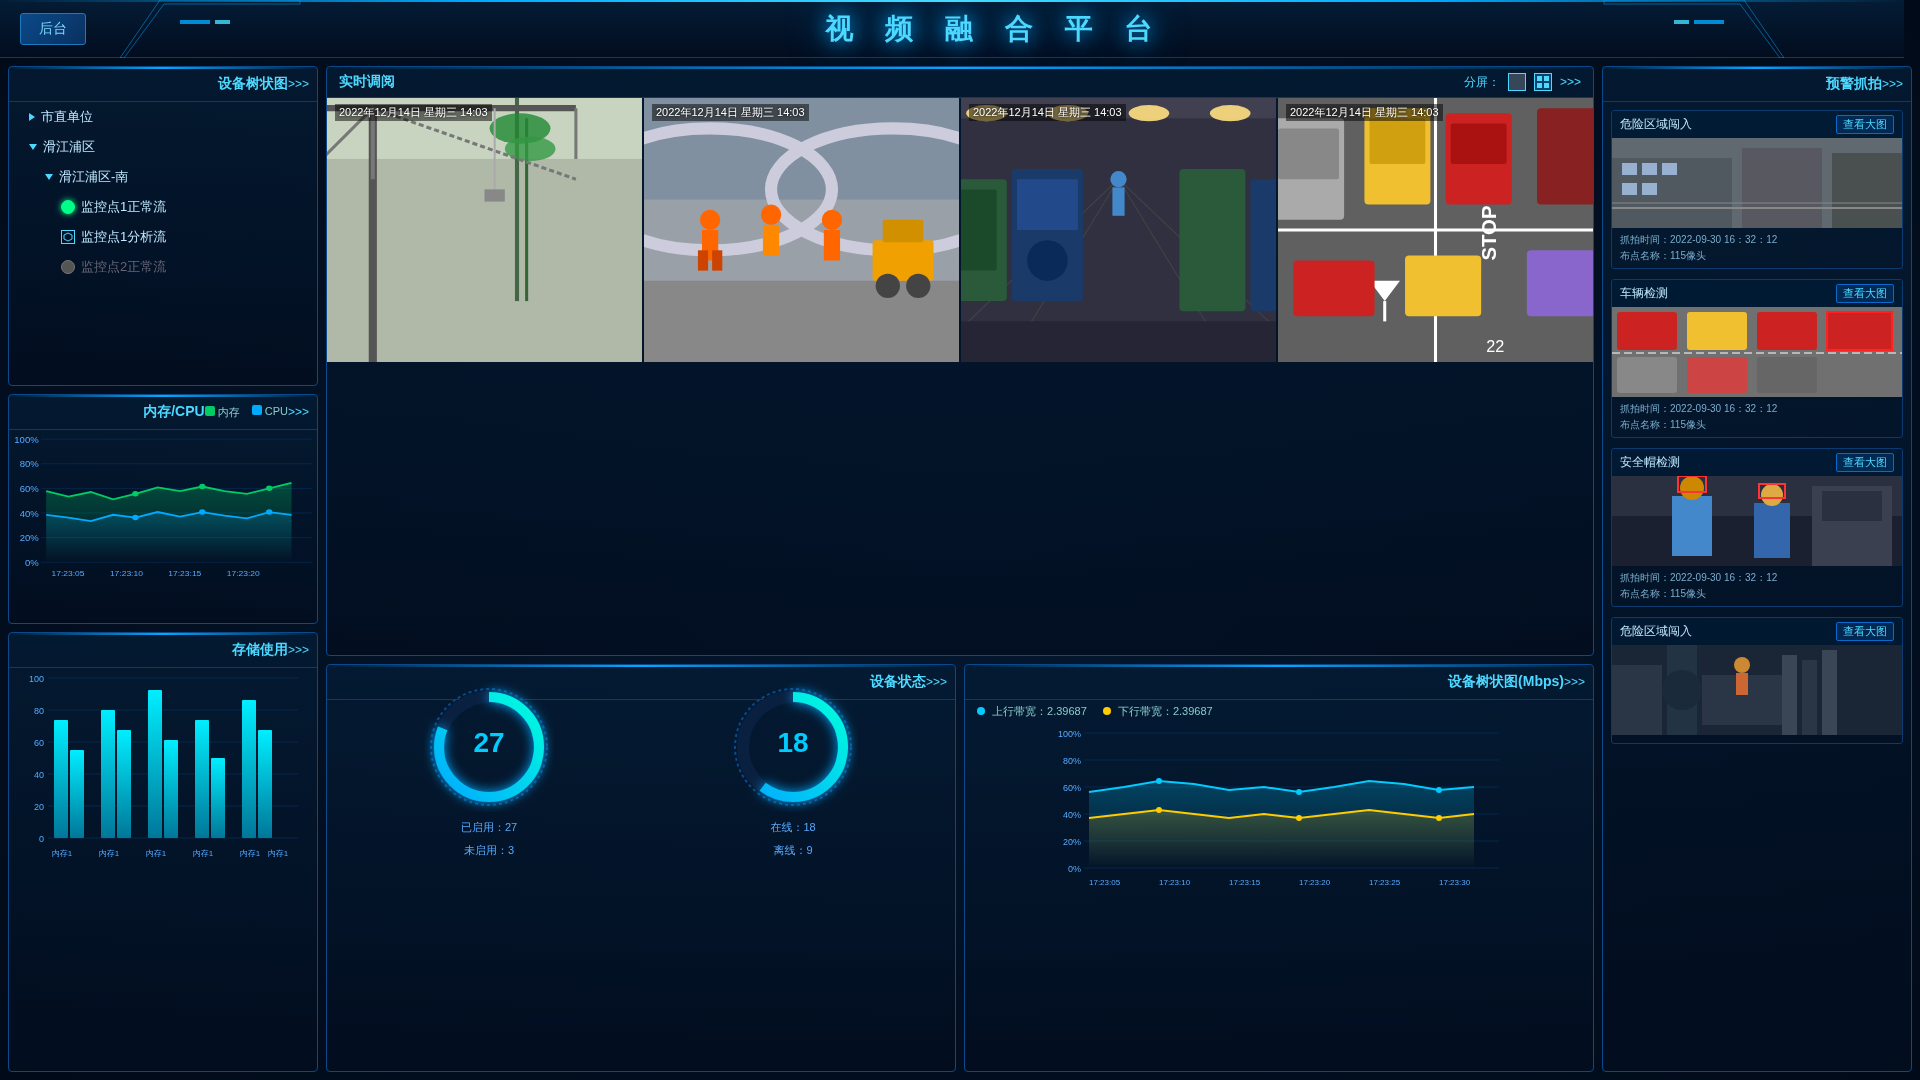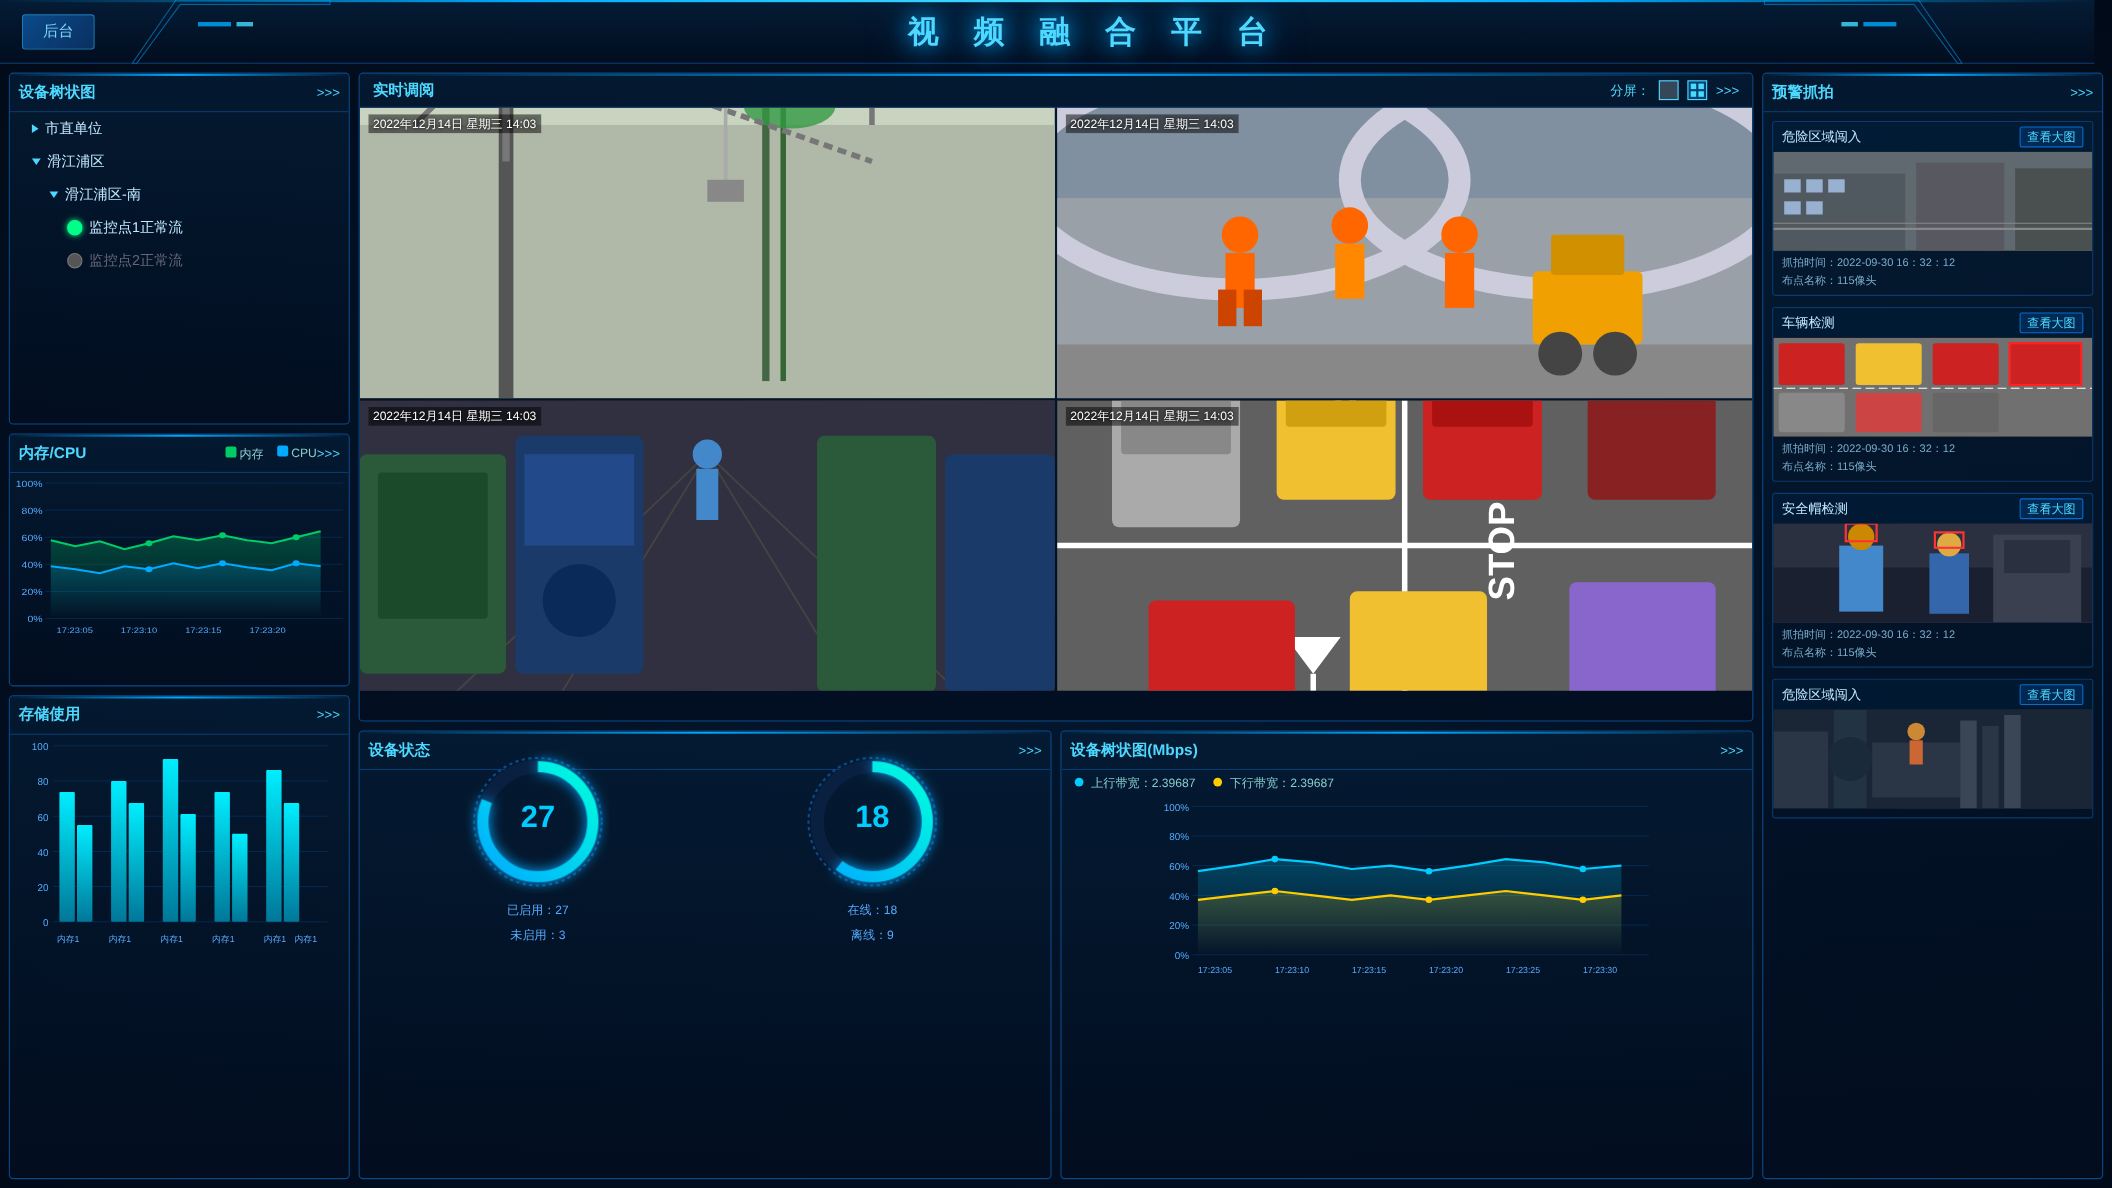--- a/index.html
+++ b/index.html
@@ -80,20 +80,21 @@
       position: absolute;
       top: 0; left: 0; right: 0;
       height: 2px;
       background: linear-gradient(90deg, transparent, #0af, transparent);
     }
     .panel-header {
       display: flex;
       align-items: center;
       padding: 8px 8px;
       border-bottom: 1px solid #0a3a6e;
+      text-align: right;
     }
     .panel-title {
       font-size: 14px;
       color: #4dd8ff;
       font-weight: bold;
       flex: 1;
     }
     .panel-more {
       font-size: 12px;
       color: #4dd8ff;
@@ -204,21 +205,21 @@
     }
     .split-btn.grid {
       display: grid;
       grid-template-columns: 1fr 1fr;
       gap: 2px;
       padding: 2px;
     }
     .split-cell { background: #4dd8ff; }
     .video-grid {
       display: grid;
-      grid-template-columns: 1fr 1fr;
+      grid-template-columns: 1fr 1fr 1fr 1fr;
       grid-template-rows: 1fr 1fr;
       gap: 2px;
       height: 530px;
     }
     .video-cell {
       position: relative;
       overflow: hidden;
       background: #000;
     }
     .video-timestamp {
@@ -377,20 +378,28 @@
         <div class="tree-arrow down"></div>
         <span>滑江浦区</span>
       </div>
       <div class="tree-item indent2">
         <div class="tree-arrow down"></div>
         <span>滑江浦区-南</span>
       </div>
       <div class="tree-item indent3">
         <div class="tree-icon online"></div>
         <span>监控点1正常流</span>
+      </div>
+      <div class="tree-item indent3">
+        <div style="width:14px;height:14px;border:1px solid #4dd8ff;display:flex;align-items:center;justify-content:center;flex-shrink:0">
+          <svg width="10" height="10">
+              <polygon points="5,1 9,3 9,7 5,9 1,7 1,3" fill="none" stroke="#4dd8ff" stroke-width="1"></polygon>
+            </svg>
+        </div>
+        <span>监控点1分析流</span>
       </div>
       <div class="tree-item indent3" style="color:#667">
         <div class="tree-icon gray"></div>
         <span>监控点2正常流</span>
       </div>
     </div>
 
     <div class="panel cpu-panel">
       <div class="panel-header">
         <span class="panel-title">内存/CPU</span>

